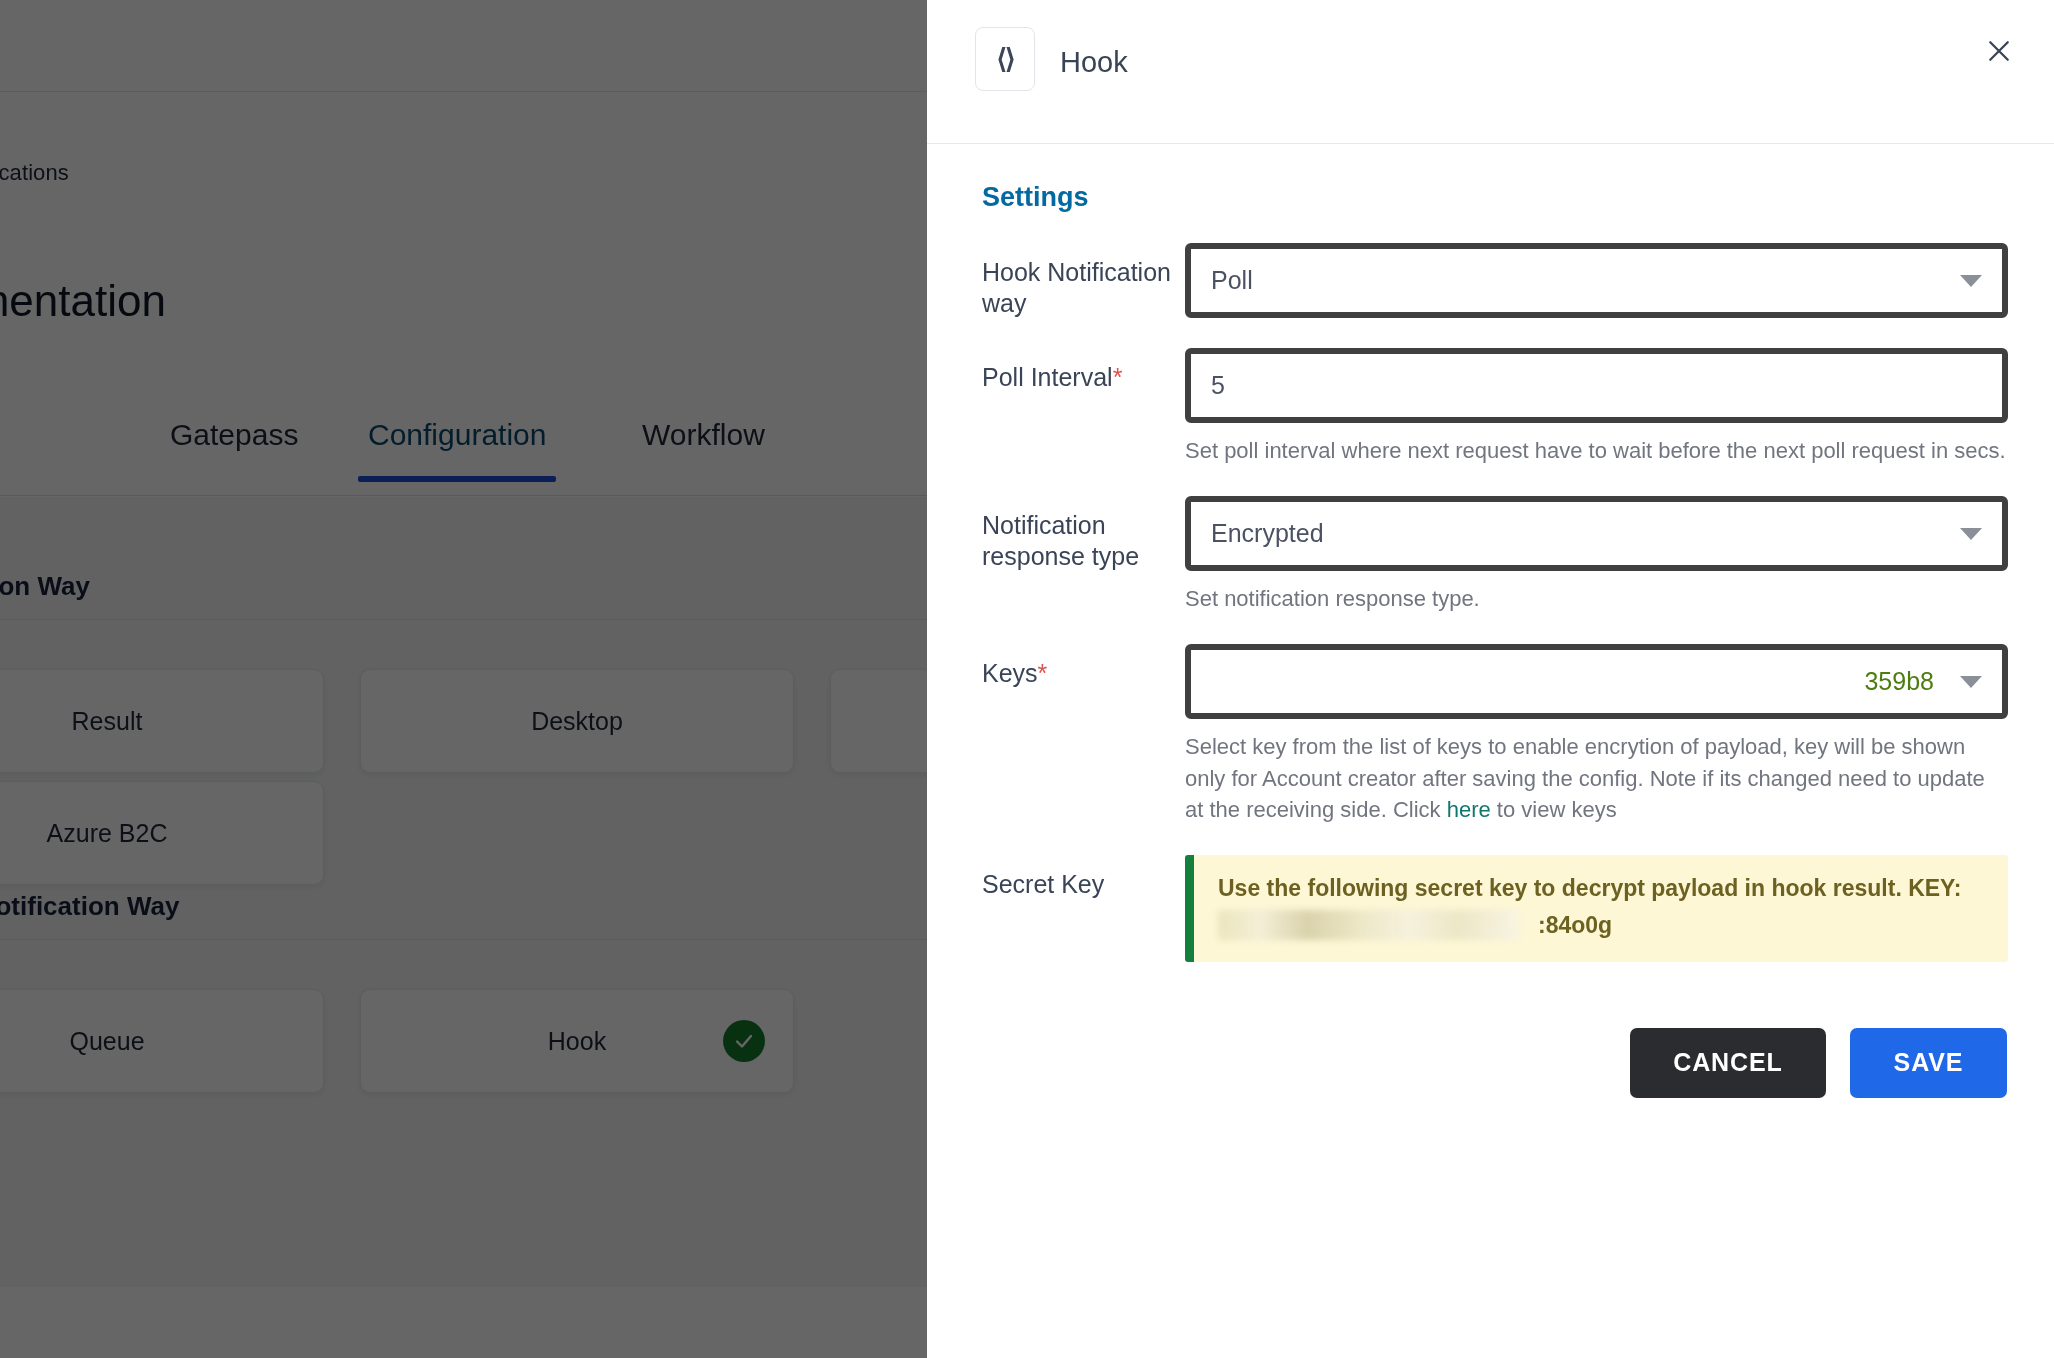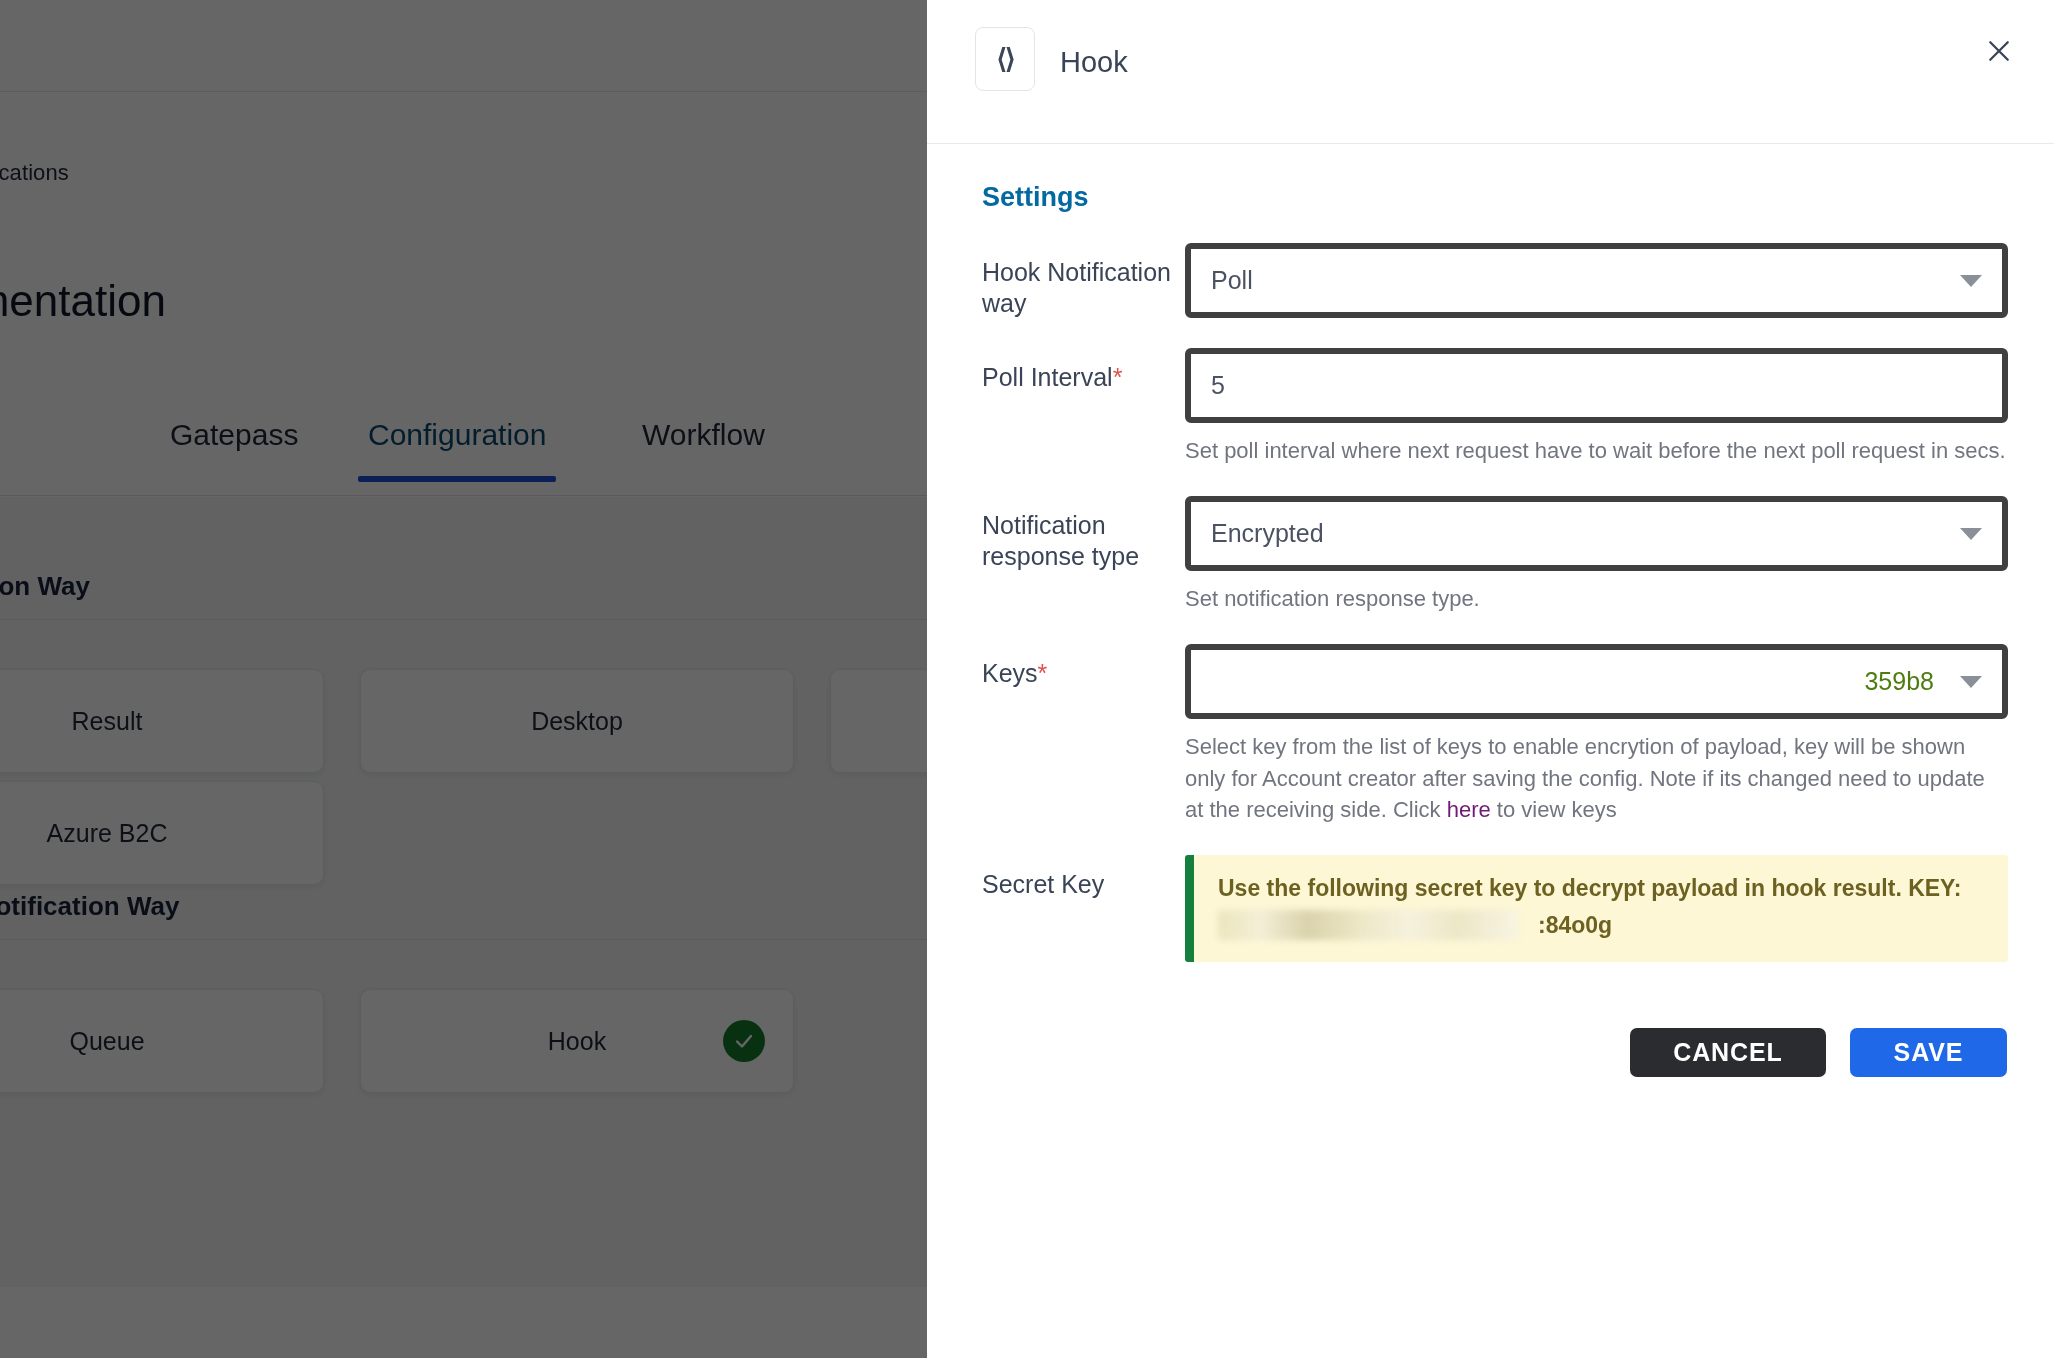--- a/index.html
+++ b/index.html
@@ -246,21 +246,21 @@
     border-top: 12px solid #8b8f98;
     flex: 0 0 auto;
   }
   .helper {
     margin-top: 12px;
     font-size: 22px;
     line-height: 1.42;
     color: #71757f;
   }
   .helper a {
-    color: #701a75;
+    color: #0f766e;
     text-decoration: none;
   }
 
   
   .warn-box {
     position: relative;
     background: #fdf7d6;
     border-left: 9px solid #15803d;
     border-radius: 3px;
     padding: 16px 22px 20px 24px;
@@ -309,21 +309,21 @@
     gap: 24px;
     padding-right: 1px;
   }
   .btn {
     border: none;
     border-radius: 7px;
     font-size: 25px;
     font-weight: bold;
     letter-spacing: .9px;
     cursor: pointer;
-    height: 49px;
+    height: 70px;
     font-family: "Liberation Sans", sans-serif;
   }
   .btn-cancel {
     background: #2a2c2f;
     color: #ffffff;
     width: 196px;
   }
   .btn-save {
     background: #1f68e8;
     color: #ffffff;

